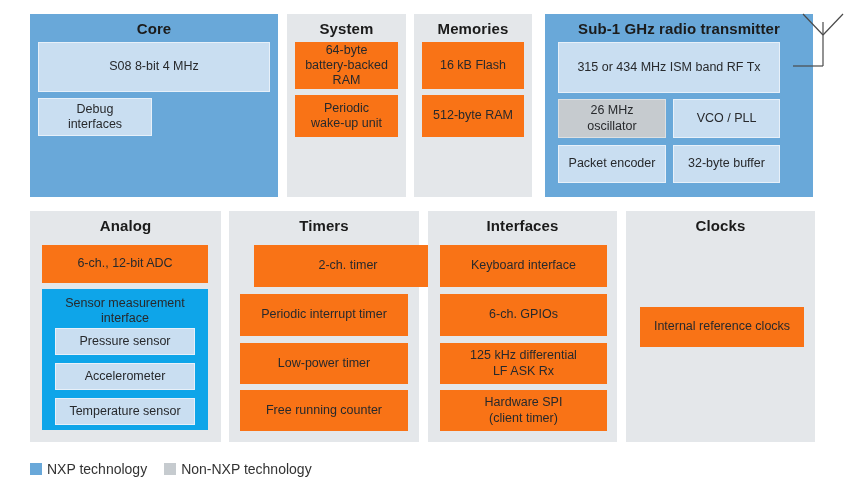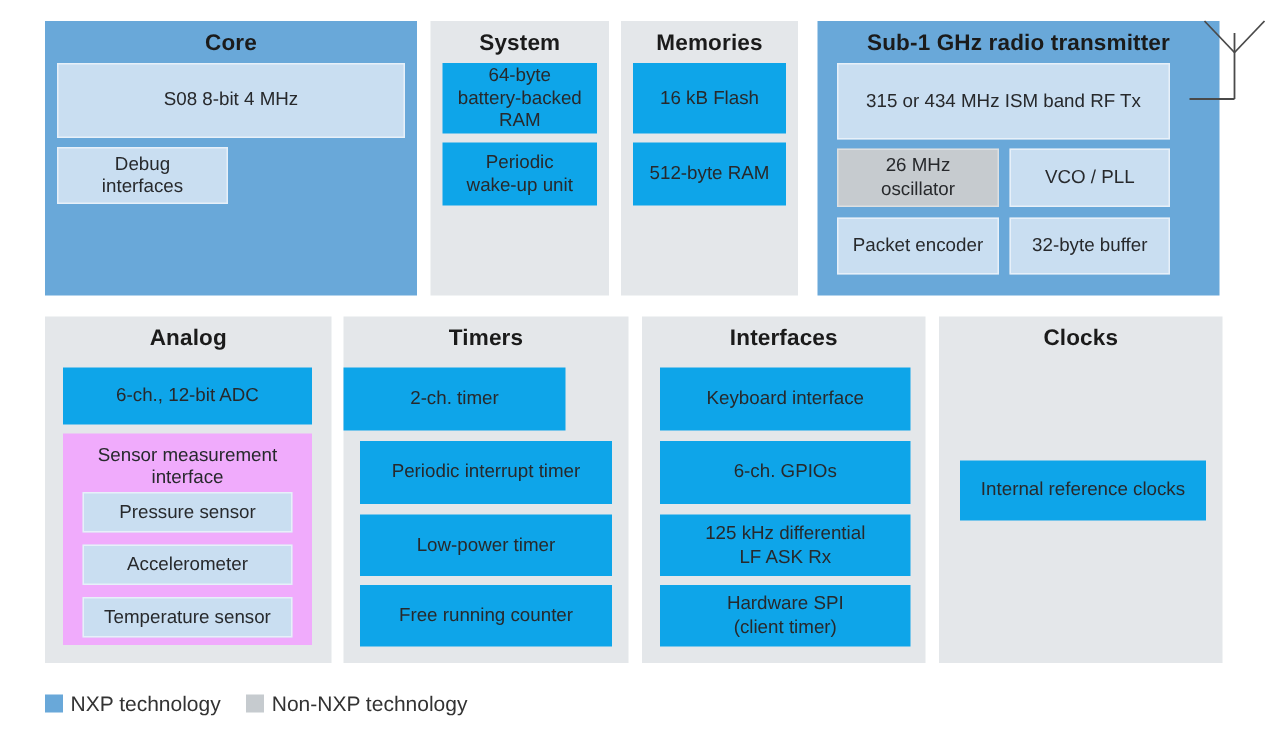--- a/index.html
+++ b/index.html
@@ -13,24 +13,24 @@
   .sec-title{
     position:absolute;top:6px;left:0;right:0;text-align:center;
     font-weight:bold;font-size:15px;color:#1b1b1b;letter-spacing:.1px;
   }
   .blk{
     position:absolute;display:flex;align-items:center;justify-content:center;
     text-align:center;font-size:12.5px;color:#27292c;line-height:1.22;
     white-space:pre-line;box-sizing:border-box;
   }
   .blk-light{background:#c9def1;border:1px solid rgba(255,255,255,.55);}
-  .blk-blue{background:#0ea5e9;}
+  .blk-blue{background:#f97316;}
   .blk-gray{background:#c6cbcf;border:1px solid rgba(255,255,255,.4);}
   .smi{
-    position:absolute;background:#f0abfc;box-sizing:border-box;padding-left:45px;
+    position:absolute;background:#0ea5e9;box-sizing:border-box;padding-left:45px;
   }
   .smi-label{
     position:absolute;top:7px;left:0;right:0;text-align:center;
     font-size:12.5px;color:#27292c;line-height:1.22;white-space:pre-line;
   }
   .legend{
     position:absolute;left:30px;top:461px;display:flex;align-items:center;
     font-size:14px;color:#333;
   }
   .swatch{width:12px;height:12px;margin-right:5px;}
@@ -88,21 +88,21 @@
       <div class="smi-label">Sensor measurement
 interface</div>
       <div class="blk blk-light" style="left:13px;top:39px;width:140px;height:27px;">Pressure sensor</div>
       <div class="blk blk-light" style="left:13px;top:74px;width:140px;height:27px;">Accelerometer</div>
       <div class="blk blk-light" style="left:13px;top:109px;width:140px;height:27px;">Temperature sensor</div>
     </div>
   </div>
 
   <div class="panel panel-gray" style="left:229px;top:211px;width:190px;height:231px;">
     <div class="sec-title">Timers</div>
-    <div class="blk blk-blue" style="left:0;top:34px;width:148px;height:42px;">2-ch. timer</div>
+    <div class="blk blk-blue" style="left:25px;top:34px;width:188px;height:42px;">2-ch. timer</div>
     <div class="blk blk-blue" style="left:11px;top:83px;width:168px;height:42px;">Periodic interrupt timer</div>
     <div class="blk blk-blue" style="left:11px;top:132px;width:168px;height:41px;">Low-power timer</div>
     <div class="blk blk-blue" style="left:11px;top:179px;width:168px;height:41px;">Free running counter</div>
   </div>
 
   <div class="panel panel-gray" style="left:428px;top:211px;width:189px;height:231px;">
     <div class="sec-title">Interfaces</div>
     <div class="blk blk-blue" style="left:12px;top:34px;width:167px;height:42px;">Keyboard interface</div>
     <div class="blk blk-blue" style="left:12px;top:83px;width:167px;height:42px;">6-ch. GPIOs</div>
     <div class="blk blk-blue" style="left:12px;top:132px;width:167px;height:41px;">125 kHz differential

